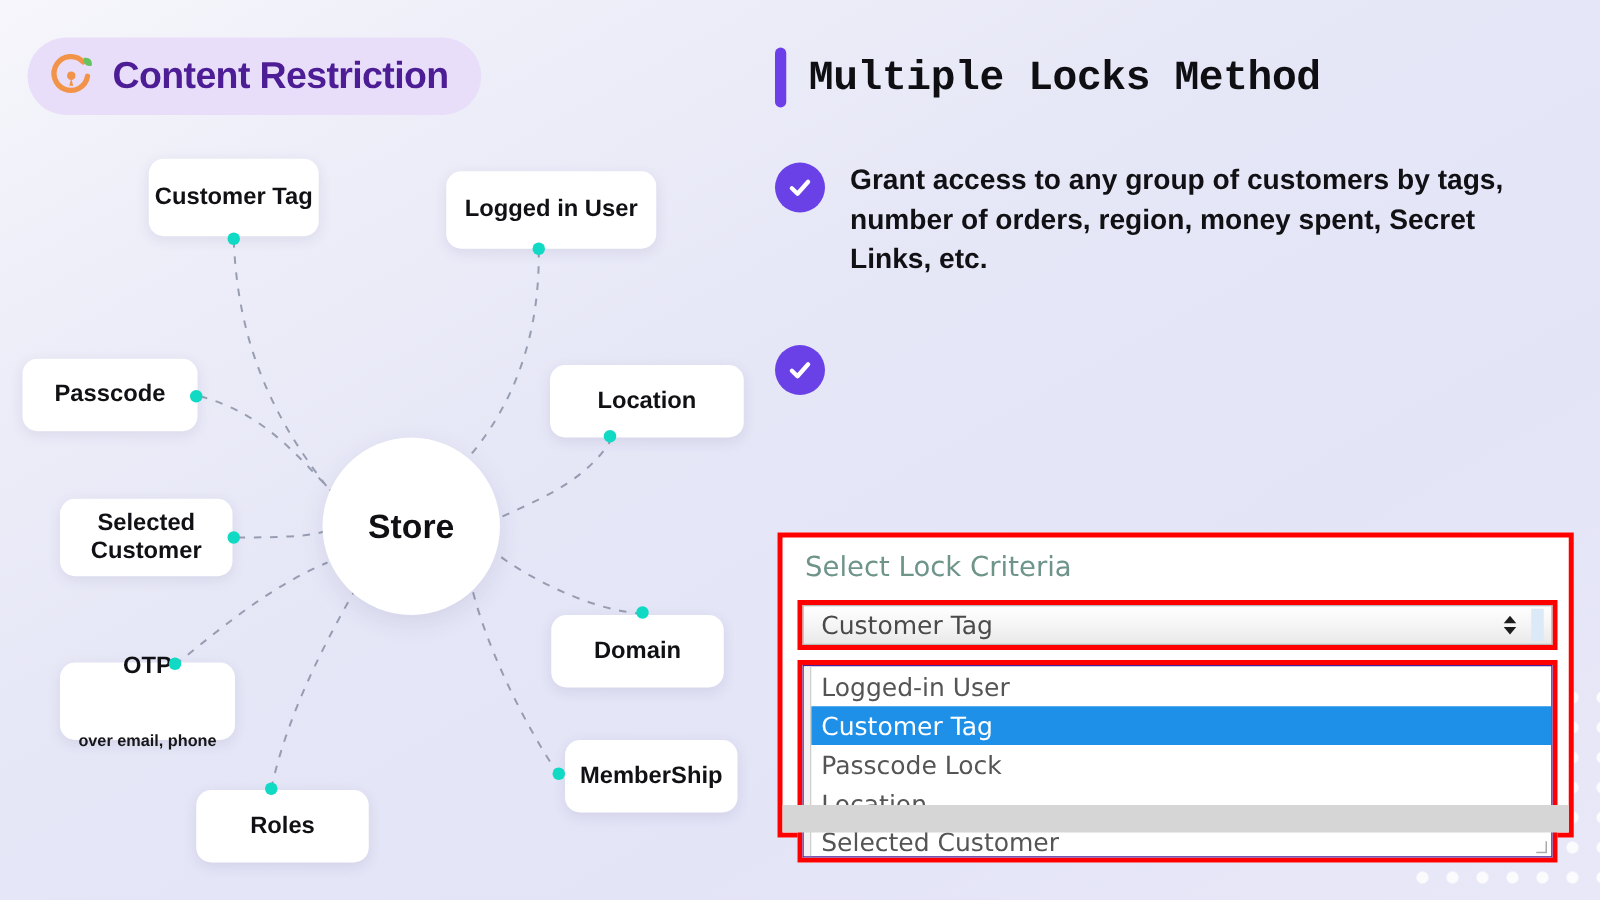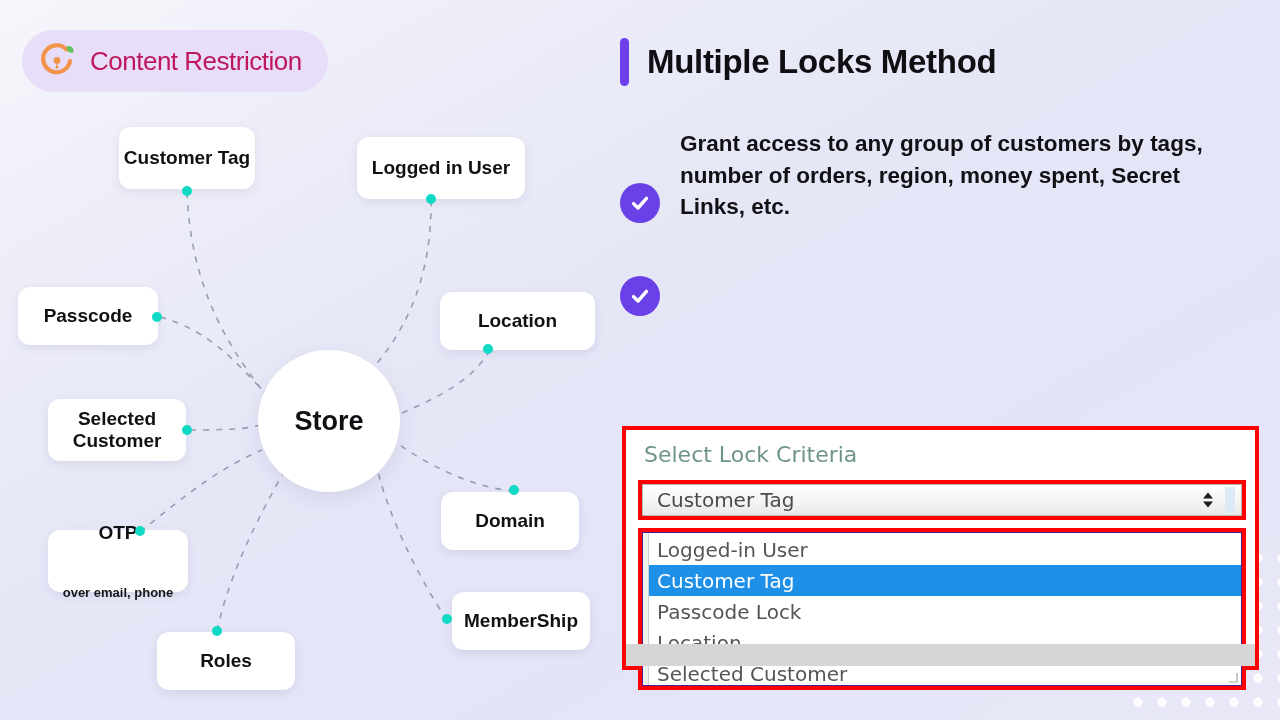--- a/index.html
+++ b/index.html
@@ -32,23 +32,23 @@
     position: absolute;
     left: 22px; top: 30px;
     height: 62px;
     padding: 0 26px 0 14px;
     display: flex; align-items: center; gap: 12px;
     background: #e9def9;
     border-radius: 34px;
   }
   #logo-icon { width: 42px; height: 42px; flex: 0 0 42px; position: relative; }
   #title-text {
-    font-size: 26px;
-    font-weight: 400;
-    color: #be185d;
+    font-size: 30px;
+    font-weight: 700;
+    color: #4c1d95;
     letter-spacing: -0.5px;
     white-space: nowrap;
   }
 
   
   #mindmap { position: absolute; left: 0; top: 100px; width: 615px; height: 620px; }
   #mindmap svg { position: absolute; left: 0; top: 0; }
 
   .node {
     position: absolute;
@@ -80,21 +80,21 @@
     width: 10px; height: 10px;
     border-radius: 50%;
     background: #10d9c4;
   }
 
   
   #right { position: absolute; left: 615px; top: 0; width: 665px; height: 720px; }
 
   #rp-header { position: absolute; left: 5px; top: 38px; display: flex; align-items: center; gap: 18px; }
   #rp-bar { width: 9px; height: 48px; border-radius: 5px; background: #6c3fe8; }
-  #rp-title { font-size: 33px; font-weight: 700; color: #0e0e13; letter-spacing: -0.3px; white-space: nowrap; }
+  #rp-title { font-size: 33px; font-weight: 700; color: #0e0e13; letter-spacing: -0.3px; white-space: nowrap; font-family: Liberation Mono, monospace; }
 
   .bullet { position: absolute; display: flex; gap: 20px; }
   .bullet .check {
     flex: 0 0 40px; width: 40px; height: 40px; margin-top: 2px;
     border-radius: 50%; background: #6a41e6;
     display: flex; align-items: center; justify-content: center;
   }
   .bullet .btext {
     font-size: 22.5px; font-weight: 700; color: #101015; line-height: 1.40;
     max-width: 565px;
@@ -271,21 +271,21 @@
     <div class="dot" style="left:212px; top:526px;"></div>
   </div>
 
   <div id="right">
 
     <div id="rp-header">
       <div id="rp-bar"></div>
       <div id="rp-title">Multiple Locks Method</div>
     </div>
 
-    <div class="bullet" style="left:5px; top:128px; width:640px;align-items:flex-end;">
+    <div class="bullet" style="left:5px; top:128px; width:640px;">
       <span class="check">
         <svg width="22" height="22" viewBox="0 0 22 22">
           <path d="M4.5 11.6 L9 16 L17.5 6.4" fill="none" stroke="#ffffff" stroke-width="3.4" stroke-linecap="round" stroke-linejoin="round"></path>
         </svg>
       </span>
       <span class="btext">Grant access to any group of customers by tags, number of orders, region, money spent, Secret Links, etc.</span>
     </div>
 
     <div class="bullet" style="left:5px; top:274px; width:640px;">
       <span class="check">

